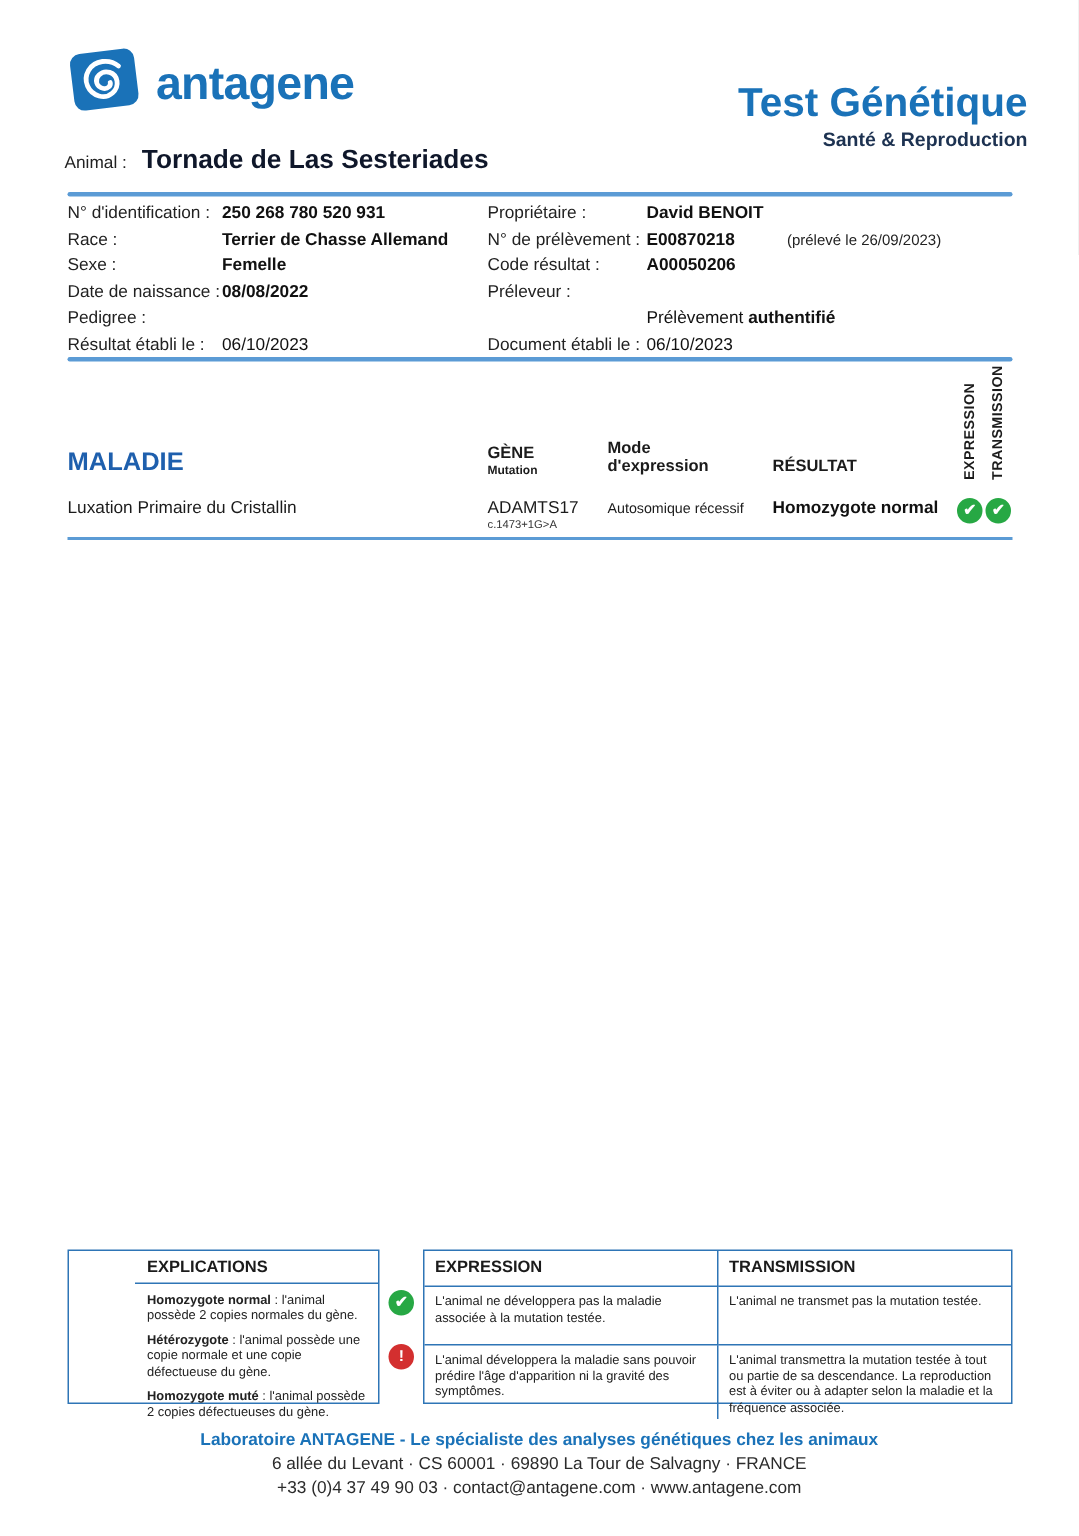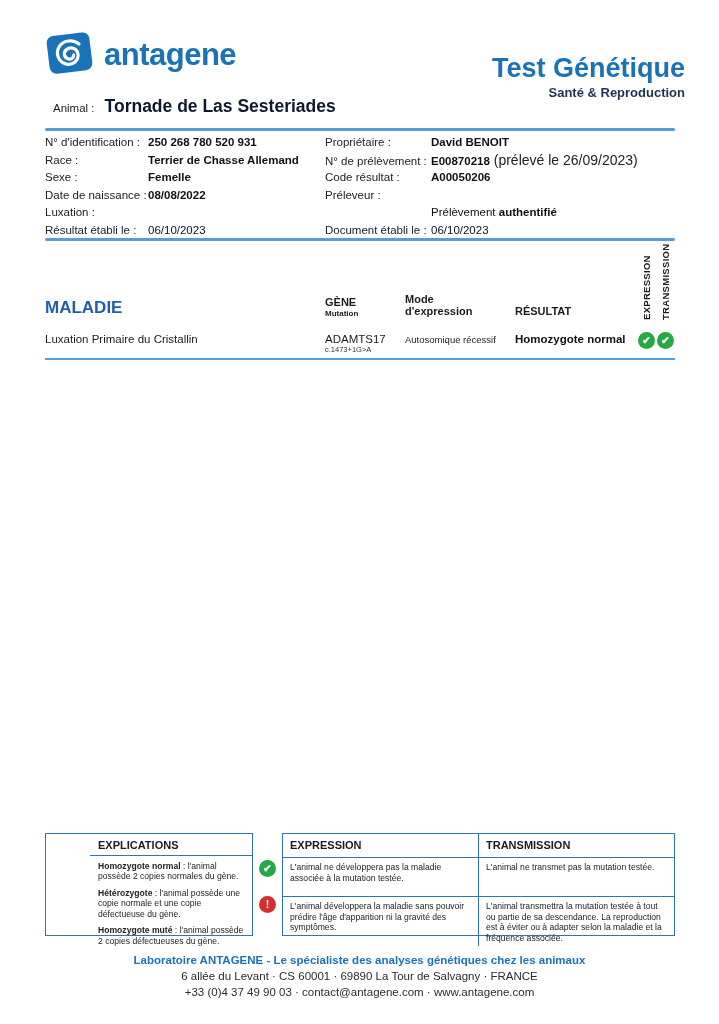--- a/index.html
+++ b/index.html
@@ -14,42 +14,42 @@
   .header { position: absolute; top: 30px; left: 45px; right: 34px;
     display: flex; justify-content: space-between; align-items: flex-start; }
   .logo { display: flex; align-items: center; }
   .logo-text { font-size: 31px; font-weight: bold; color: #1a72b8;
     letter-spacing: -0.5px; margin-left: 9px; }
   .title-block { text-align: right; padding-top: 6px; margin-top: 19px; }
   .doc-title { font-size: 27px; font-weight: bold; color: #1a72b8; line-height: 1; }
   .doc-subtitle { font-size: 13px; font-weight: bold; color: #1d3251; margin-top: 3px; }
 
   
-  .animal-line { position: absolute; top: 96px; left: 53px;
+  .animal-line { position: absolute; top: 96px; left: 43px;
     display: flex; align-items: baseline; }
   .animal-label { font-size: 11.5px; color: #222; }
   .animal-name { font-size: 17.5px; font-weight: bold; color: #0f172a; margin-left: 10px; }
 
   
   .rule { position: absolute; left: 45px; width: 630px; height: 2.5px;
     background: #5b9bd5; border-radius: 2px; }
   .rule1 { top: 128px; }
   .rule2 { top: 238px; }
 
   
   .info { position: absolute; top: 135px; left: 45px; width: 630px;
     display: flex; font-size: 11.5px; }
   .info-col-left  { width: 280px; }
   .info-col-right { width: 350px; }
   .irow { display: flex; min-height: 17.6px; line-height: 15px; align-items: baseline; }
   .ilabel { flex: 0 0 103px; color: #222; }
   .info-col-right .ilabel { flex: 0 0 106px; }
   .ival { color: #111; }
   .ival b { font-weight: bold; }
-  .ival .note { font-weight: normal; font-size: 14px; color: #222; }
+  .ival .note { font-weight: normal; font-size: 10px; color: #222; margin-left: 32px; }
   .ival .pre { font-weight: normal; }
 
   
   .results { position: absolute; top: 246px; left: 45px; width: 630px;
     height: 114px; border-bottom: 2.5px solid #5b9bd5; }
   .res-grid { display: grid; grid-template-columns: 280px 80px 110px 122px 19px 19px; }
   .res-head { align-items: end; }
   .res-head > div { padding-bottom: 2px; }
   .h-maladie { font-size: 17px; font-weight: bold; color: #1e5fad; }
   .h-small { font-size: 11px; font-weight: bold; color: #1b1b1b; line-height: 1.15; }
@@ -139,21 +139,21 @@
       </div>
       <div class="irow">
         <span class="ilabel">Sexe :</span>
         <span class="ival"><b>Femelle</b></span>
       </div>
       <div class="irow">
         <span class="ilabel">Date de naissance :</span>
         <span class="ival"><b>08/08/2022</b></span>
       </div>
       <div class="irow">
-        <span class="ilabel">Luxation :</span>
+        <span class="ilabel">Pedigree :</span>
         <span class="ival"><span></span></span>
       </div>
       <div class="irow">
         <span class="ilabel">Résultat établi le :</span>
         <span class="ival"><span>06/10/2023</span></span>
       </div>
     </div>
     <div class="info-col-right">
       <div class="irow">
         <span class="ilabel">Propriétaire :</span>

